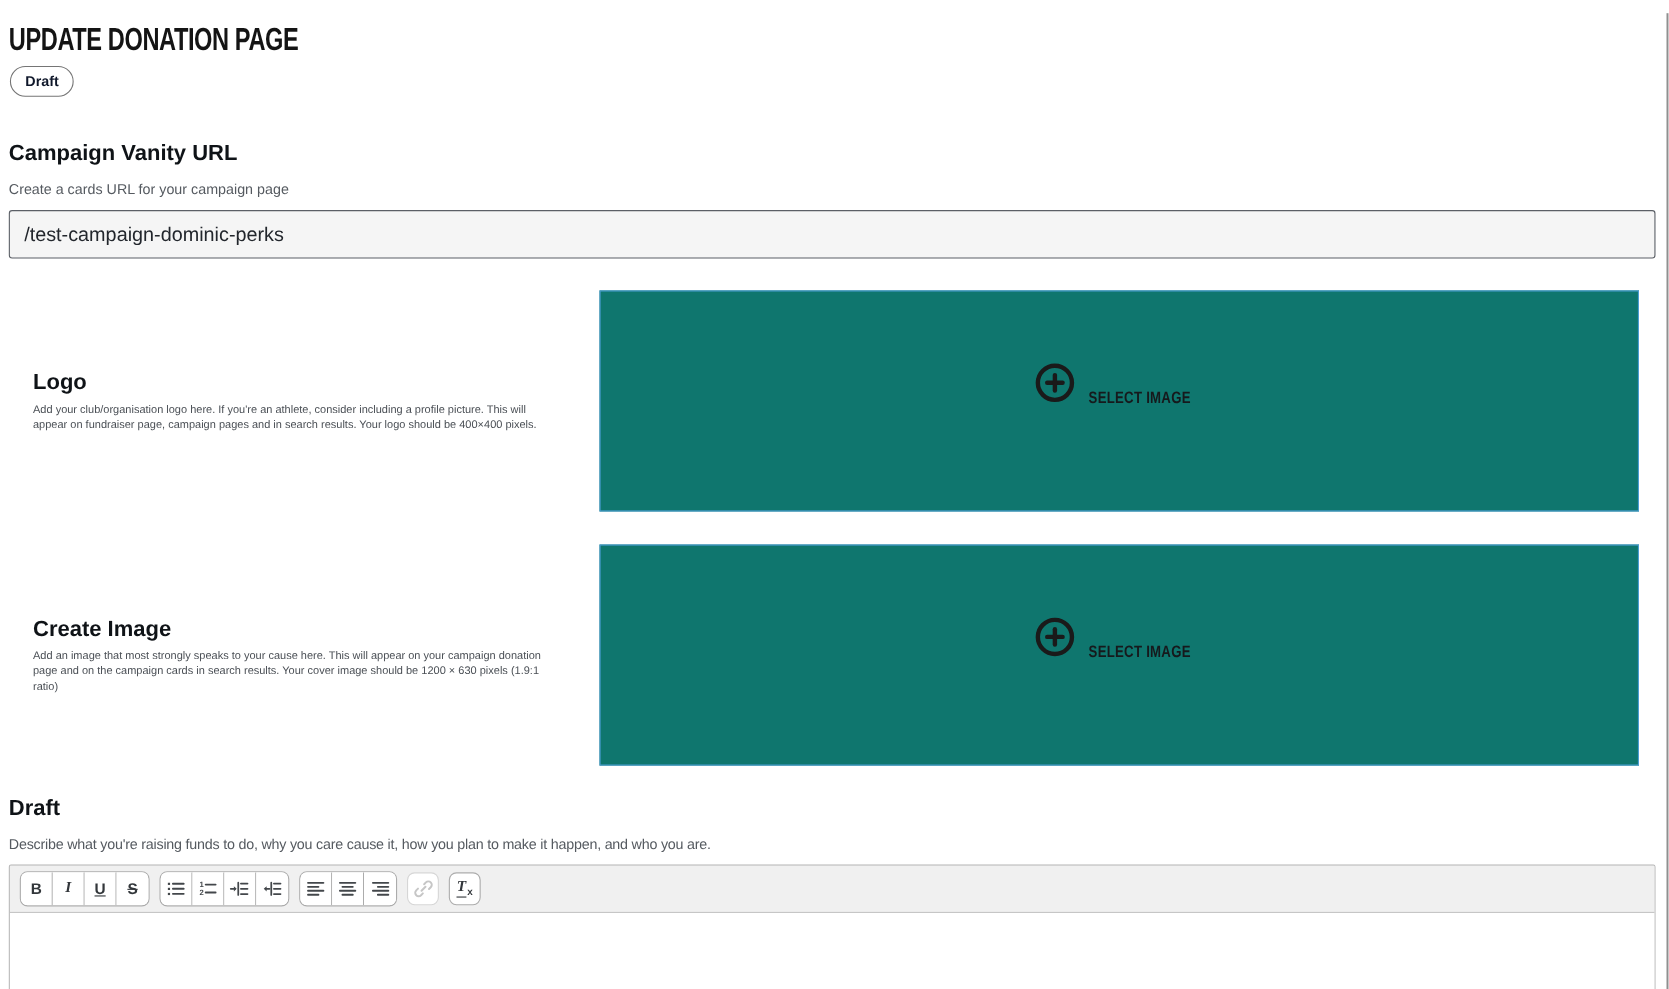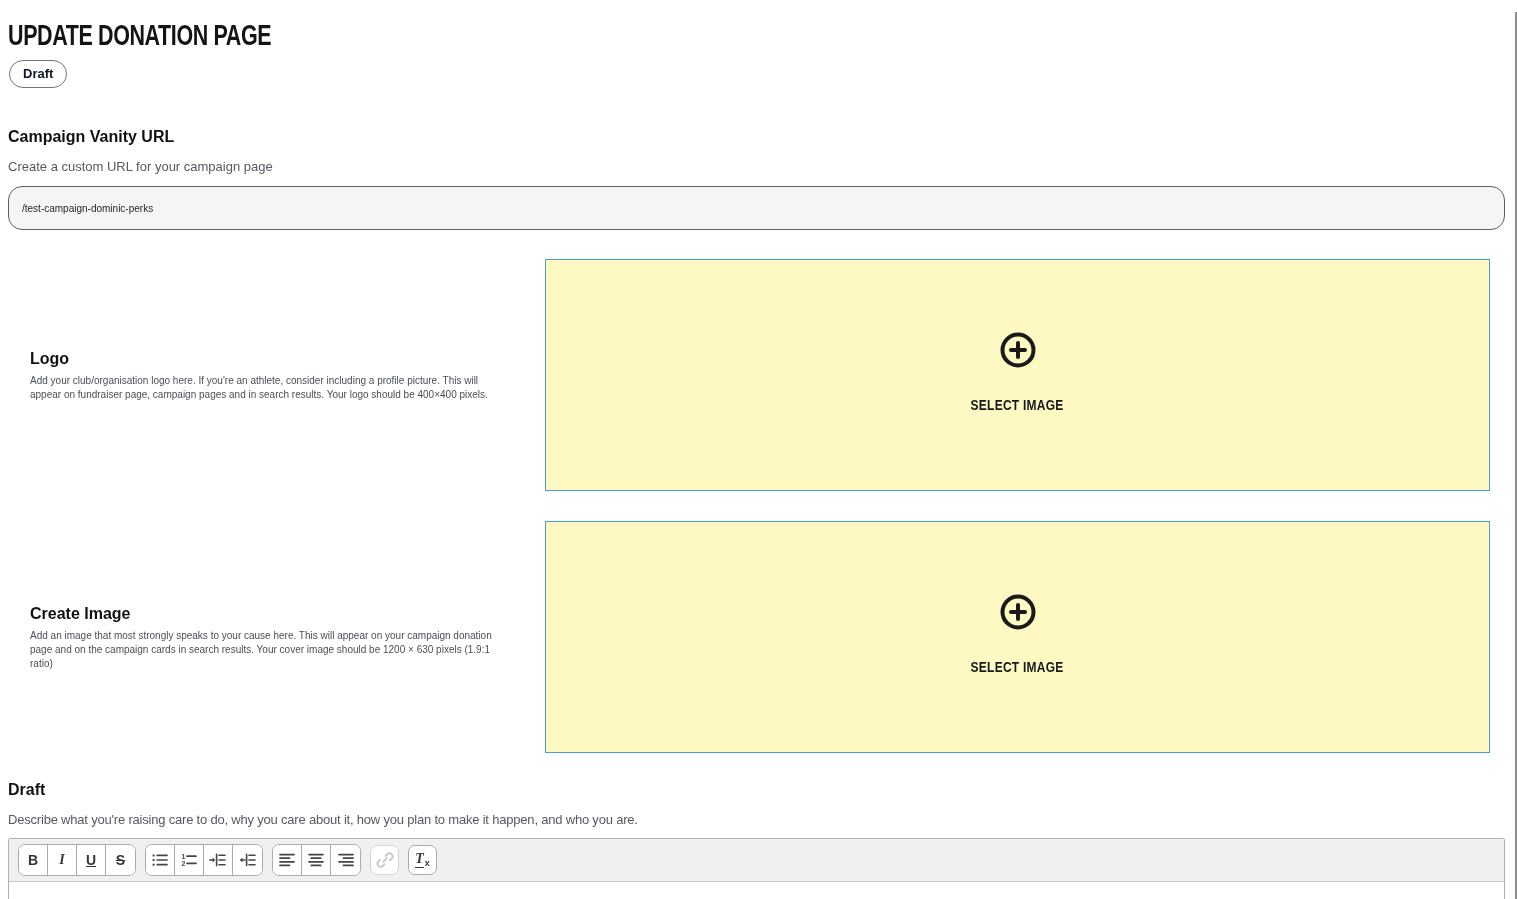--- a/index.html
+++ b/index.html
@@ -17,41 +17,41 @@
     letter-spacing:-0.5px; transform:scaleX(0.74); transform-origin:left center;
     white-space:nowrap; line-height:1.05;
   }
   .status-badge{
     display:inline-block; margin:7px 0 0 1px; padding:5px 13px 6px;
     border:1.5px solid #757575; border-radius:17px; background:#fff;
     font-size:13px; font-weight:700; color:#0f172a;
   }
 
   
-  .section-label{ font-size:16px; font-weight:700; color:#0f1317; }
+  .section-label{ font-size:20px; font-weight:700; color:#0f1317; }
   .helper{ font-size:13px; color:#555a60; }
 
   
   .vanity{ margin-top:40px; }
   .vanity .helper{ margin-top:13px; }
   .vanity-input{
     display:block; width:100%; height:44px; margin-top:12px;
-    background:#f5f5f5; border:1.5px solid #5b5f66; border-radius:14px;
+    background:#f5f5f5; border:1.5px solid #5b5f66; border-radius:3px;
     padding:0 13px; font-family:"Liberation Sans",sans-serif;
-    font-size:10px; color:#22262c; outline:none;
+    font-size:18px; color:#22262c; outline:none;
   }
 
   
   .media-row{ display:flex; align-items:center; margin-top:29px; }
   .media-info{ width:537px; flex:0 0 537px; padding:2px 42px 0 22px; }
   .media-desc{ margin-top:6px; font-size:10px; line-height:1.4; color:#4a4f55; }
   .upload-box{
-    flex:1; height:232px; margin-right:15px;
-    background:#fef9c3; border:1.5px solid #4a9dd3;
-    display:flex; flex-direction:column; align-items:center; justify-content:center;
+    flex:1; height:201px; margin-right:15px;
+    background:#0f766e; border:1.5px solid #4a9dd3;
+    display:flex; flex-direction:row; align-items:center; justify-content:center;
     padding-bottom:6px; cursor:pointer;
   }
   .upload-plus{ width:38px; height:38px; margin-bottom:27px; }
   .select-image-label{
     display:inline-block; font-size:15px; font-weight:800; color:#16191c;
     transform:scaleX(0.8); letter-spacing:0.3px; white-space:nowrap;
   }
 
   
   .story{ margin-top:28px; }
@@ -99,21 +99,21 @@
 
 <div class="page">
   <div class="content">
 
     <h1><span class="page-title">UPDATE DONATION PAGE</span></h1>
     <div class="status-badge">Draft</div>
 
     
     <section class="vanity">
       <div class="section-label">Campaign Vanity URL</div>
-      <div class="helper">Create a custom URL for your campaign page</div>
+      <div class="helper">Create a cards URL for your campaign page</div>
       <input class="vanity-input" type="text" value="/test-campaign-dominic-perks" style="">
     </section>
 
     
     <section class="media-row">
       <div class="media-info">
         <div class="section-label">Logo</div>
         <div class="media-desc">Add your club/organisation logo here. If you're an athlete, consider including a profile picture. This will appear on fundraiser page, campaign pages and in search results. Your logo should be 400×400 pixels.</div>
       </div>
       <div class="upload-box">
@@ -142,21 +142,21 @@
             <line x1="19" y1="12" x2="19" y2="26" stroke="#1a1a1a" stroke-width="4" stroke-linecap="round"></line>
           </svg>
         </span>
         <span class="select-image-label">SELECT IMAGE</span>
       </div>
     </section>
 
     
     <section class="story">
       <div class="section-label">Draft</div>
-      <div class="helper">Describe what you're raising care to do, why you care about it, how you plan to make it happen, and who you are.</div>
+      <div class="helper">Describe what you're raising funds to do, why you care cause it, how you plan to make it happen, and who you are.</div>
 
       <div class="editor">
         <div class="toolbar">
 
           <div class="btn-group">
             <button class="tb-btn tb-bold">B</button>
             <button class="tb-btn tb-italic">I</button>
             <button class="tb-btn tb-underline">U</button>
             <button class="tb-btn tb-strike">S</button>
           </div>

